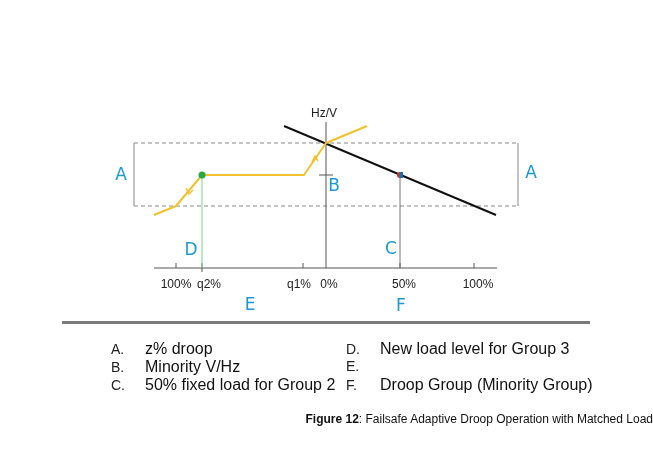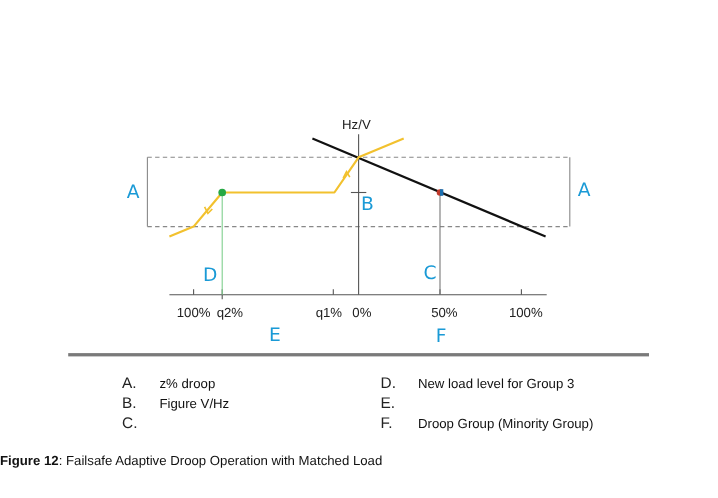--- a/index.html
+++ b/index.html
@@ -4,24 +4,24 @@
   <style>
     html, body { margin: 0; padding: 0; background: #ffffff; }
     body { width: 653px; height: 453px; position: relative; overflow: hidden; font-family: "Liberation Sans", sans-serif; }
     #diagram { position: absolute; left: 0; top: 0; width: 653px; height: 320px; }
     .axis-text { font-family: "Liberation Sans", sans-serif; font-size: 12px; fill: #222; }
     .callout { font-family: "DejaVu Sans", sans-serif; font-size: 17px; fill: #1a9ad6; }
     .divider { position: absolute; left: 62px; top: 321px; width: 528px; height: 3px; background: #7a7a7a; }
     .legend { position: absolute; top: 340px; font-size: 11.5px; color: #111; }
     .legend-row { display: flex; align-items: baseline; height: 18px; }
     .legend-key { width: 34px; font-size: 14px; color: #222; }
-    .legend-text { font-size: 12px; }
+    .legend-text { font-size: 16px; }
     .legend-left { left: 111px; }
     .legend-right { left: 346px; }
-    .caption { position: absolute; top: 412px; left: 0; width: 653px; text-align: left; font-size: 12px; color: #111; }
+    .caption { position: absolute; top: 412px; left: 0; width: 653px; text-align: right; font-size: 12px; color: #111; }
     .caption b { font-weight: bold; }
   </style>
 </head>
 <body>
 
 <svg id="diagram" viewBox="0 0 653 320" xmlns="http://www.w3.org/2000/svg">
 
   <g>
     <line x1="134" y1="143" x2="518" y2="143" stroke="#888" stroke-width="1" stroke-dasharray="4,3"></line>
     <line x1="134" y1="206" x2="518" y2="206" stroke="#888" stroke-width="1" stroke-dasharray="4,3"></line>
@@ -77,24 +77,25 @@
 
 <div class="divider"></div>
 
 <div class="legend legend-left">
   <div class="legend-row">
     <span class="legend-key">A.</span>
     <span class="legend-text">z% droop</span>
   </div>
   <div class="legend-row">
     <span class="legend-key">B.</span>
-    <span class="legend-text">Figure V/Hz</span>
+    <span class="legend-text">Minority V/Hz</span>
   </div>
   <div class="legend-row">
     <span class="legend-key">C.</span>
+    <span class="legend-text">50% fixed load for Group 2</span>
   </div>
 </div>
 
 <div class="legend legend-right">
   <div class="legend-row">
     <span class="legend-key">D.</span>
     <span class="legend-text">New load level for Group 3</span>
   </div>
   <div class="legend-row">
     <span class="legend-key">E.</span>

